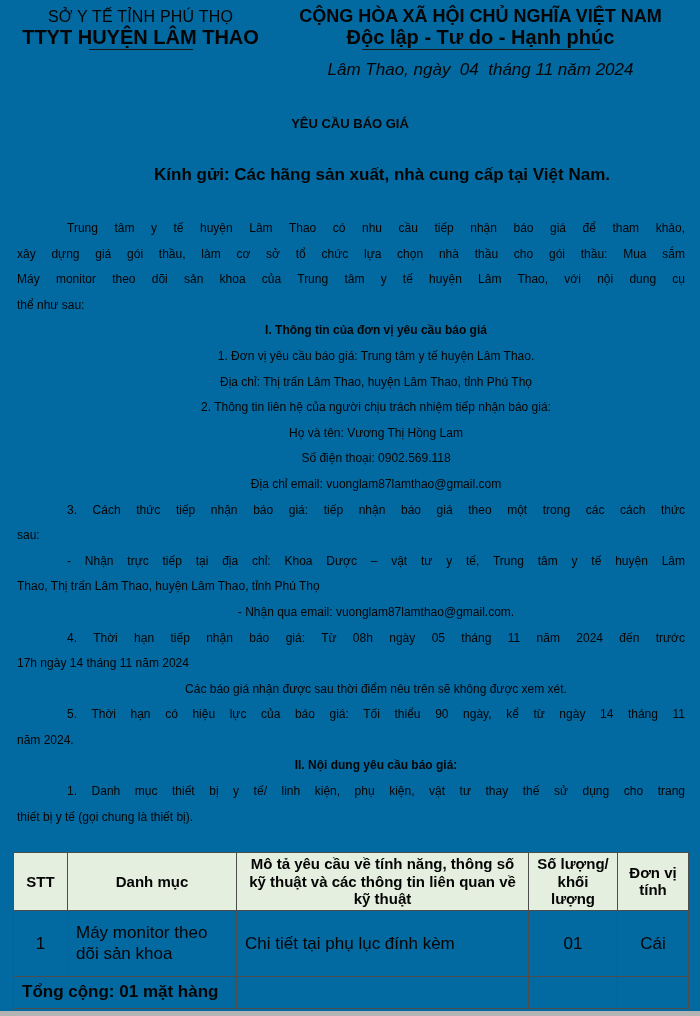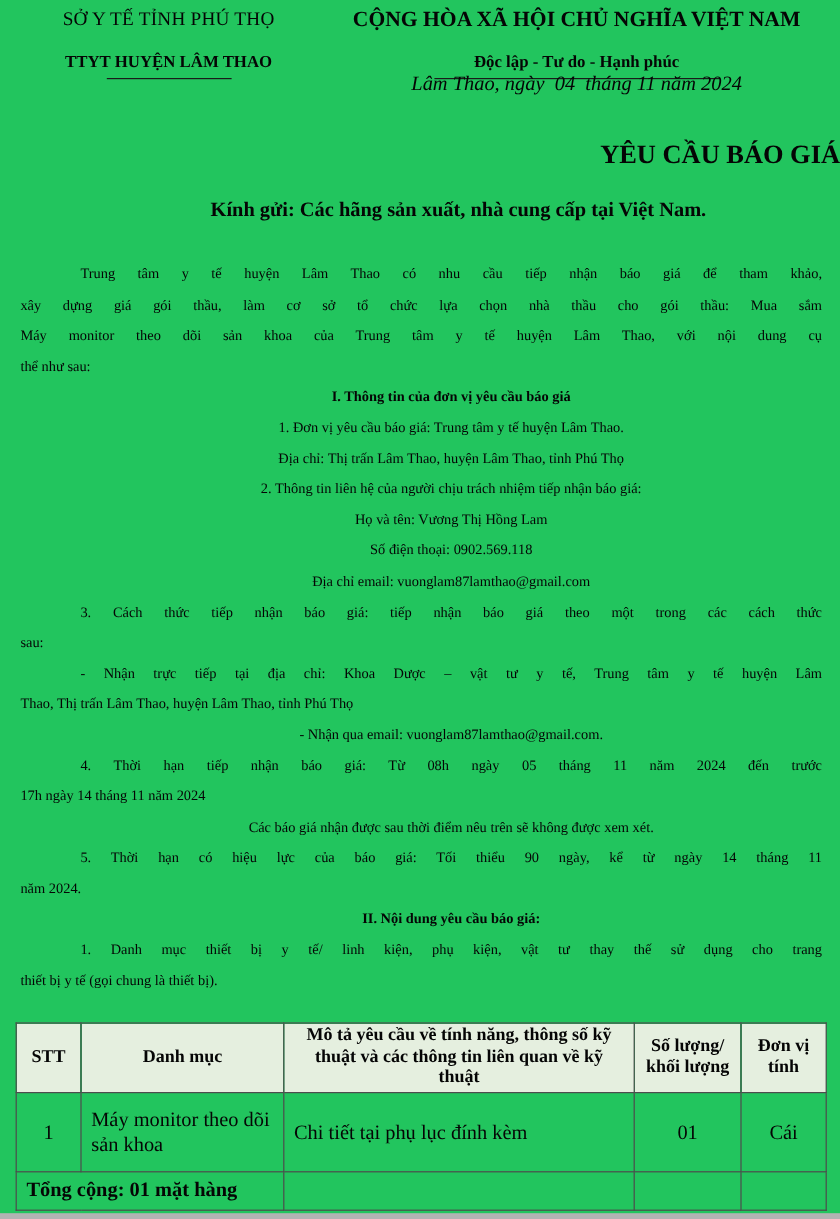--- a/index.html
+++ b/index.html
@@ -1,34 +1,34 @@
 <!DOCTYPE html>
 <html><head>
 <meta charset="utf-8">
 <style>
   * { margin:0; padding:0; box-sizing:border-box; }
   html,body { background:#ffffff; }
   .page {
-    position:relative; width:700px; height:1016px; background:#22c55e;
-    font-family:Liberation Serif, serif; color:#050505; overflow:hidden;
+    position:relative; width:700px; height:1016px; background:#0369a1;
+    font-family:Liberation Sans, sans-serif; color:#050505; overflow:hidden;
   }
   
   .hdr-left  { position:absolute; top:6px; left:8px;  width:265px; text-align:center; }
   .hdr-right { position:absolute; top:6px; left:273px; width:415px; text-align:center; }
   .hdr-l1 { font-size:16px;  line-height:21px; letter-spacing:0.2px; }
   .hdr-l1b{ font-size:18px; line-height:21px; font-weight:bold; }
-  .hdr-l2 { font-size:14px; line-height:20px; font-weight:bold;margin-top:16px; }
+  .hdr-l2 { font-size:20px; line-height:20px; font-weight:bold; }
   .rule   { border-top:1.6px solid #1a1a1a; margin:2px auto 0; }
   .rule-left  { width:104px; }
   .rule-right { width:238px; }
   .date-line {
     position:absolute; top:60px; left:273px; width:415px; text-align:center;
     font-style:italic; font-size:17px; white-space:pre;
   }
-  .doc-title  { position:absolute; top:116px; left:0; width:700px; text-align:right; font-weight:bold; font-size:22px; }
+  .doc-title  { position:absolute; top:116px; left:0; width:700px; text-align:center; font-weight:bold; font-size:13px; }
   .salutation { position:absolute; top:165px; left:0; width:700px; text-align:center; font-weight:bold; font-size:17px;margin-left:32px; }
   
   .body-text { position:absolute; top:216px; left:17px; width:668px; font-size:12px; line-height:25.6px; }
   .line { min-height:25.6px; }
   .ind  { text-indent:50px;text-align:center; }
   .j    { text-align:justify; text-align-last:justify; }
   .b    { font-weight:bold; }
   
   table.quote {
     position:absolute; left:13px; top:852px; width:675px;

